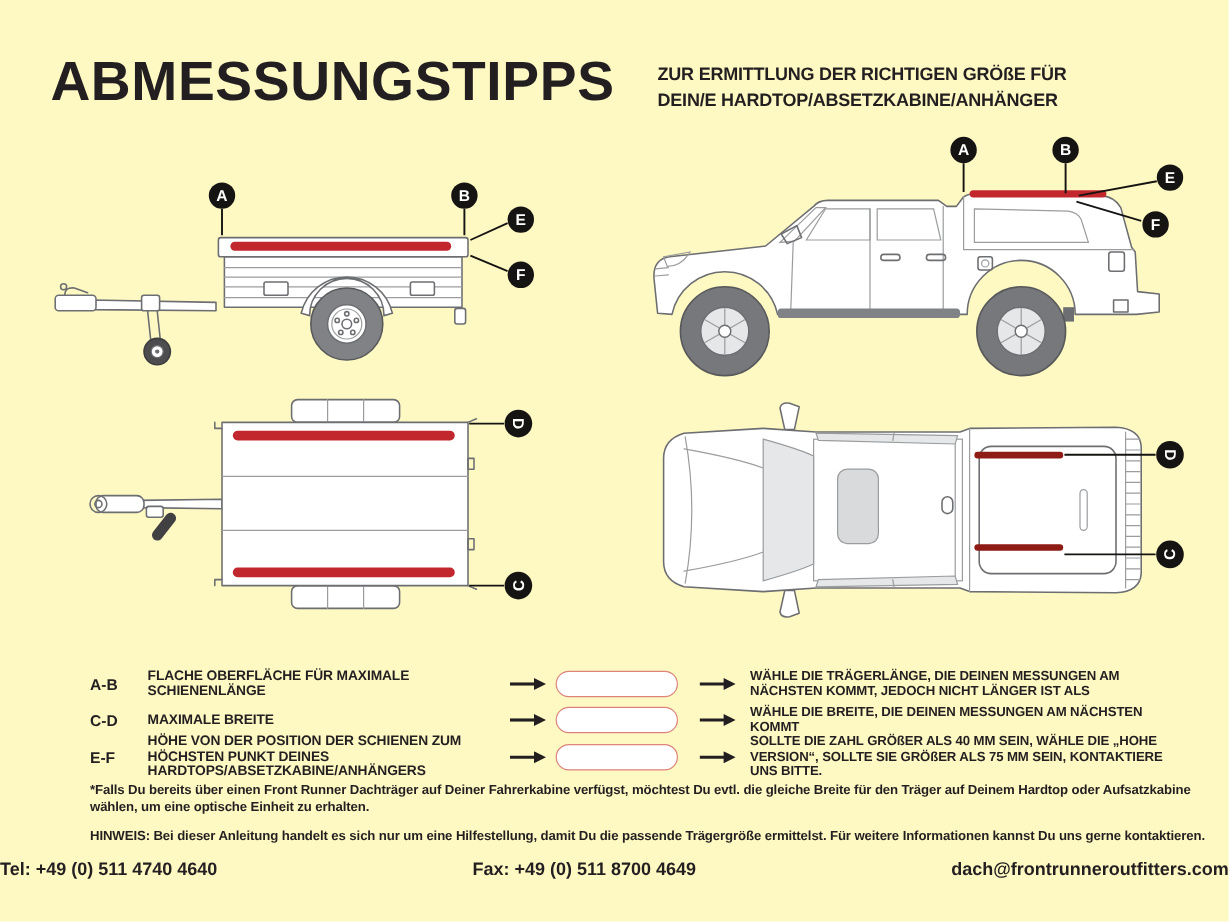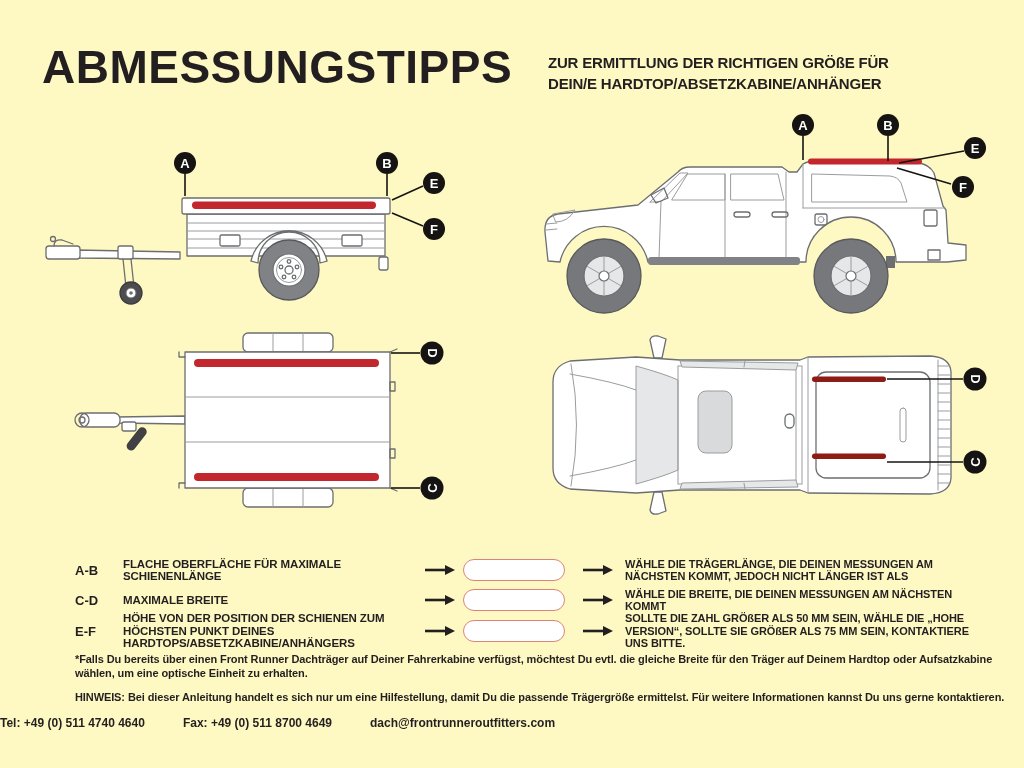--- a/index.html
+++ b/index.html
@@ -24,21 +24,21 @@
   .mrow-2{top:586px;height:28px}
   .mrow-3{top:614px;height:34px}
   .mkey{width:48px;font-size:13px;font-weight:700;flex:none}
   .mdesc{width:300px;font-size:11.5px;font-weight:700;line-height:12.5px;letter-spacing:-.1px;flex:none}
   .arrow{flex:none;margin:0 8px 0 2px}
   .arrow.second{margin:0 12px 0 18px}
   .pill{flex:none;width:102px;height:22px;border:1.5px solid #dd837a;border-radius:11px;background:#fff;font-size:11px;font-weight:700;text-align:center;line-height:19px}
   .mresult{font-size:11px;font-weight:700;line-height:12.5px;letter-spacing:-.1px;max-width:372px}
   .footnote{position:absolute;left:75px;top:653px;width:920px;font-size:11px;font-weight:700;line-height:13.5px;letter-spacing:-.1px}
   .hinweis{position:absolute;left:75px;top:691px;font-size:11px;font-weight:700;letter-spacing:-.1px;white-space:nowrap}
-  .contact{position:absolute;left:0;top:716px;width:1024px;display:flex;justify-content:flex-start;gap:38px;font-size:12px;font-weight:700}
+  .contact{position:absolute;left:0;top:716px;width:1024px;display:flex;justify-content:space-between;gap:38px;font-size:15px;font-weight:700}
   .draw{stroke:#6d6e71;stroke-width:1.3;fill:none;stroke-linejoin:round;stroke-linecap:round}
   .draw-light{stroke:#9a9c9e;stroke-width:1;fill:none;stroke-linecap:round}
   .draw-fill{stroke:#6d6e71;stroke-width:1.3;fill:#ffffff;stroke-linejoin:round}
 </style>
 </head>
 <body>
 
 <div class="page">
 
   <h1 class="title">ABMESSUNGSTIPPS</h1>
@@ -287,21 +287,21 @@
     <span class="mdesc">HÖHE VON DER POSITION DER SCHIENEN ZUM HÖCHSTEN PUNKT DEINES HARDTOPS/ABSETZKABINE/ANHÄNGERS</span>
     <svg class="arrow" width="30" height="10" viewBox="0 0 30 10">
         <line x1="0" y1="5" x2="21" y2="5" stroke="#231f20" stroke-width="2.6"></line>
         <polygon points="20,0 30,5 20,10" fill="#231f20"></polygon>
       </svg>
     <div class="pill"></div>
     <svg class="arrow second" width="30" height="10" viewBox="0 0 30 10">
         <line x1="0" y1="5" x2="21" y2="5" stroke="#231f20" stroke-width="2.6"></line>
         <polygon points="20,0 30,5 20,10" fill="#231f20"></polygon>
       </svg>
-    <span class="mresult">SOLLTE DIE ZAHL GRÖßER ALS 50 MM SEIN, WÄHLE DIE „HOHE VERSION“, SOLLTE SIE GRÖßER ALS 75 MM SEIN, KONTAKTIERE UNS BITTE.</span>
+    <span class="mresult">SOLLTE DIE ZAHL GRÖßER ALS 40 MM SEIN, WÄHLE DIE „HOHE VERSION“, SOLLTE SIE GRÖßER ALS 75 MM SEIN, KONTAKTIERE UNS BITTE.</span>
   </div>
 
   <div class="footnote">*Falls Du bereits über einen Front Runner Dachträger auf Deiner Fahrerkabine verfügst, möchtest Du evtl. die gleiche Breite für den Träger auf Deinem Hardtop oder Aufsatzkabine wählen, um eine optische Einheit zu erhalten.</div>
   <div class="hinweis">HINWEIS: Bei dieser Anleitung handelt es sich nur um eine Hilfestellung, damit Du die passende Trägergröße ermittelst. Für weitere Informationen kannst Du uns gerne kontaktieren.</div>
 
   <div class="contact">
     <span>Tel: +49 (0) 511 4740 4640</span>
     <span>Fax: +49 (0) 511 8700 4649</span>
     <span>dach@frontrunneroutfitters.com</span>
   </div>

